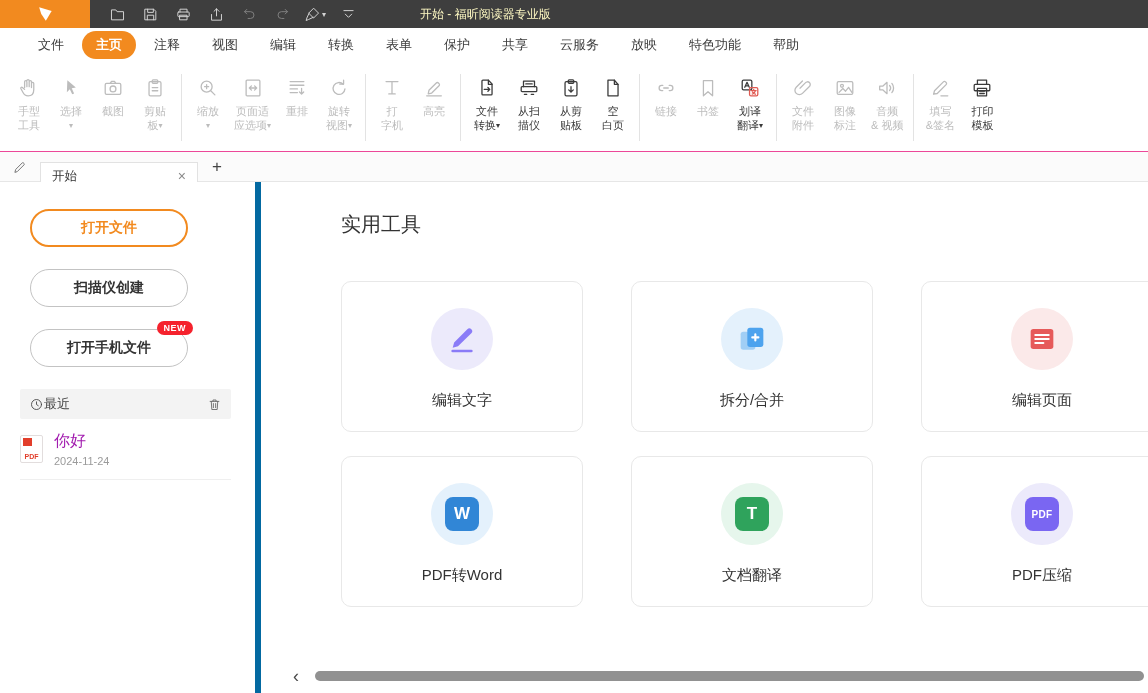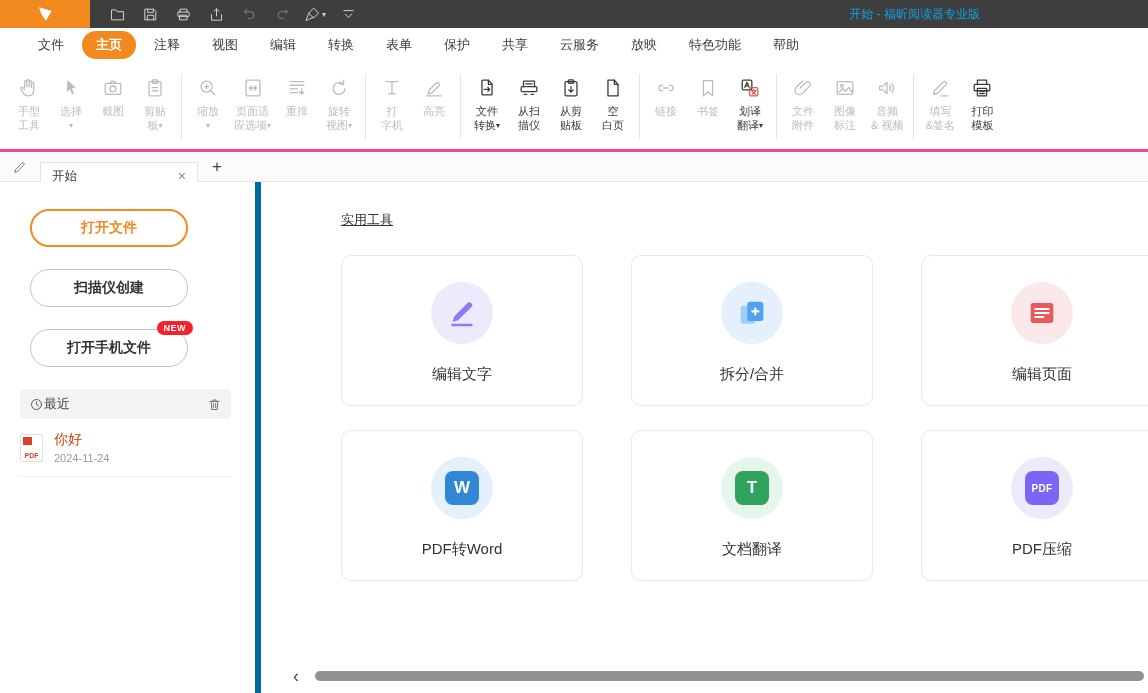--- a/index.html
+++ b/index.html
@@ -7,29 +7,29 @@
     font-family:"Liberation Sans","DejaVu Sans",sans-serif;color:#333;}
   button{background:none;border:none;font-family:inherit;cursor:pointer;color:inherit;}
 
   
   .titlebar{height:28px;background:#3E3E3E;display:flex;align-items:center;position:relative;}
   .logo{width:90px;height:28px;background:#F28A1F;display:flex;align-items:center;justify-content:center;flex:0 0 auto;}
   .qa{display:flex;align-items:center;margin-left:12px;gap:3px;}
   .qa button{width:30px;height:24px;display:flex;align-items:center;justify-content:center;color:#D2D2D2;position:relative;}
   .qa button.disabled{color:#808080;}
   .qa .dd{font-size:8px;margin-left:1px;}
-  .window-title{position:absolute;left:420px;width:560px;text-align:right;color:#0ea5e9;font-size:12px;pointer-events:none;}
+  .window-title{position:absolute;left:420px;width:560px;text-align:left;color:#fef9c3;font-size:12px;pointer-events:none;}
 
   
   .menubar{height:34px;background:#fff;display:flex;align-items:center;padding-left:22px;}
   .mtab{font-size:13px;color:#3C3C3C;padding:5px 14px;border-radius:15px;margin:0 2px;white-space:nowrap;}
   .mtab.active{background:#F28A1F;color:#fff;font-weight:700;}
 
   
-  .ribbon{height:90px;background:#fff;border-bottom:3px solid #ec4899;display:flex;align-items:stretch;
+  .ribbon{height:90px;background:#fff;border-bottom:1px solid #ec4899;display:flex;align-items:stretch;
     padding:8px 2px 2px 8px;overflow:hidden;white-space:nowrap;}
   .rsep{width:1px;background:#E3E3E3;margin:4px 5px 8px 5px;flex:0 0 auto;}
   .ritem{min-width:42px;padding:2px 5px;display:flex;flex-direction:column;align-items:center;color:#3A3A3A;flex:0 0 auto;}
   .ritem.disabled{color:#BCBCBC;}
   .ritem .ic{height:32px;display:flex;align-items:center;justify-content:center;}
   .ritem .lbl{font-size:11px;line-height:14px;text-align:center;}
   .ritem .lbl > span{display:block;}
   .dd{font-size:8px;vertical-align:1px;}
 
   
@@ -50,25 +50,25 @@
     padding:2px 7px;border-radius:8px;letter-spacing:.5px;}
   .recent-head{margin:22px 24px 0 20px;height:30px;background:#F3F3F3;display:flex;align-items:center;
     padding:0 9px;border-radius:2px;color:#444;}
   .recent-head .rtitle{flex:1;font-size:13px;margin-left:0;}
   .recent-head button{color:#666;display:flex;align-items:center;}
   .recent-item{display:flex;align-items:center;gap:11px;margin:12px 24px 0 20px;padding-bottom:12px;border-bottom:1px solid #EFEFEF;}
   .pdfic{width:23px;height:28px;background:#fff;border:1px solid #E2DDDD;border-radius:2px;position:relative;
     display:flex;align-items:flex-end;justify-content:center;flex:0 0 auto;}
   .pdfic::before{content:"";position:absolute;top:2px;left:2px;width:9px;height:8px;background:#E23E2B;}
   .pdfic .ft{font-size:7px;font-weight:700;color:#E23E2B;line-height:10px;}
-  .recent-name{font-size:14px;color:#c2410c;}
+  .recent-name{font-size:16px;color:#a21caf;}
   .recent-date{font-size:11px;color:#9B9B9B;margin-top:3px;}
 
   .main{flex:1;position:relative;padding:29px 0 0 80px;overflow:hidden;background:#fff;}
-  .section-title{font-size:13px;font-weight:500;color:#333;margin-bottom:26px;text-decoration:underline;}
+  .section-title{font-size:20px;font-weight:500;color:#333;margin-bottom:43px;}
   .cards{display:grid;grid-template-columns:repeat(3,242px);gap:24px 48px;}
   .card{height:151px;background:#fff;border:1px solid #E8E8E8;border-radius:10px;
     display:flex;flex-direction:column;align-items:center;}
   .circle{width:62px;height:62px;border-radius:50%;margin-top:26px;display:flex;align-items:center;justify-content:center;}
   .lbadge{width:34px;height:34px;border-radius:8px;color:#fff;font-weight:700;font-size:17px;
     display:flex;align-items:center;justify-content:center;}
   .lbadge.small{font-size:10px;letter-spacing:.3px;}
   .clabel{margin-top:21px;font-size:15px;color:#333;}
 
   .hscroll{position:absolute;left:32px;right:4px;bottom:10px;height:14px;display:flex;align-items:center;}

